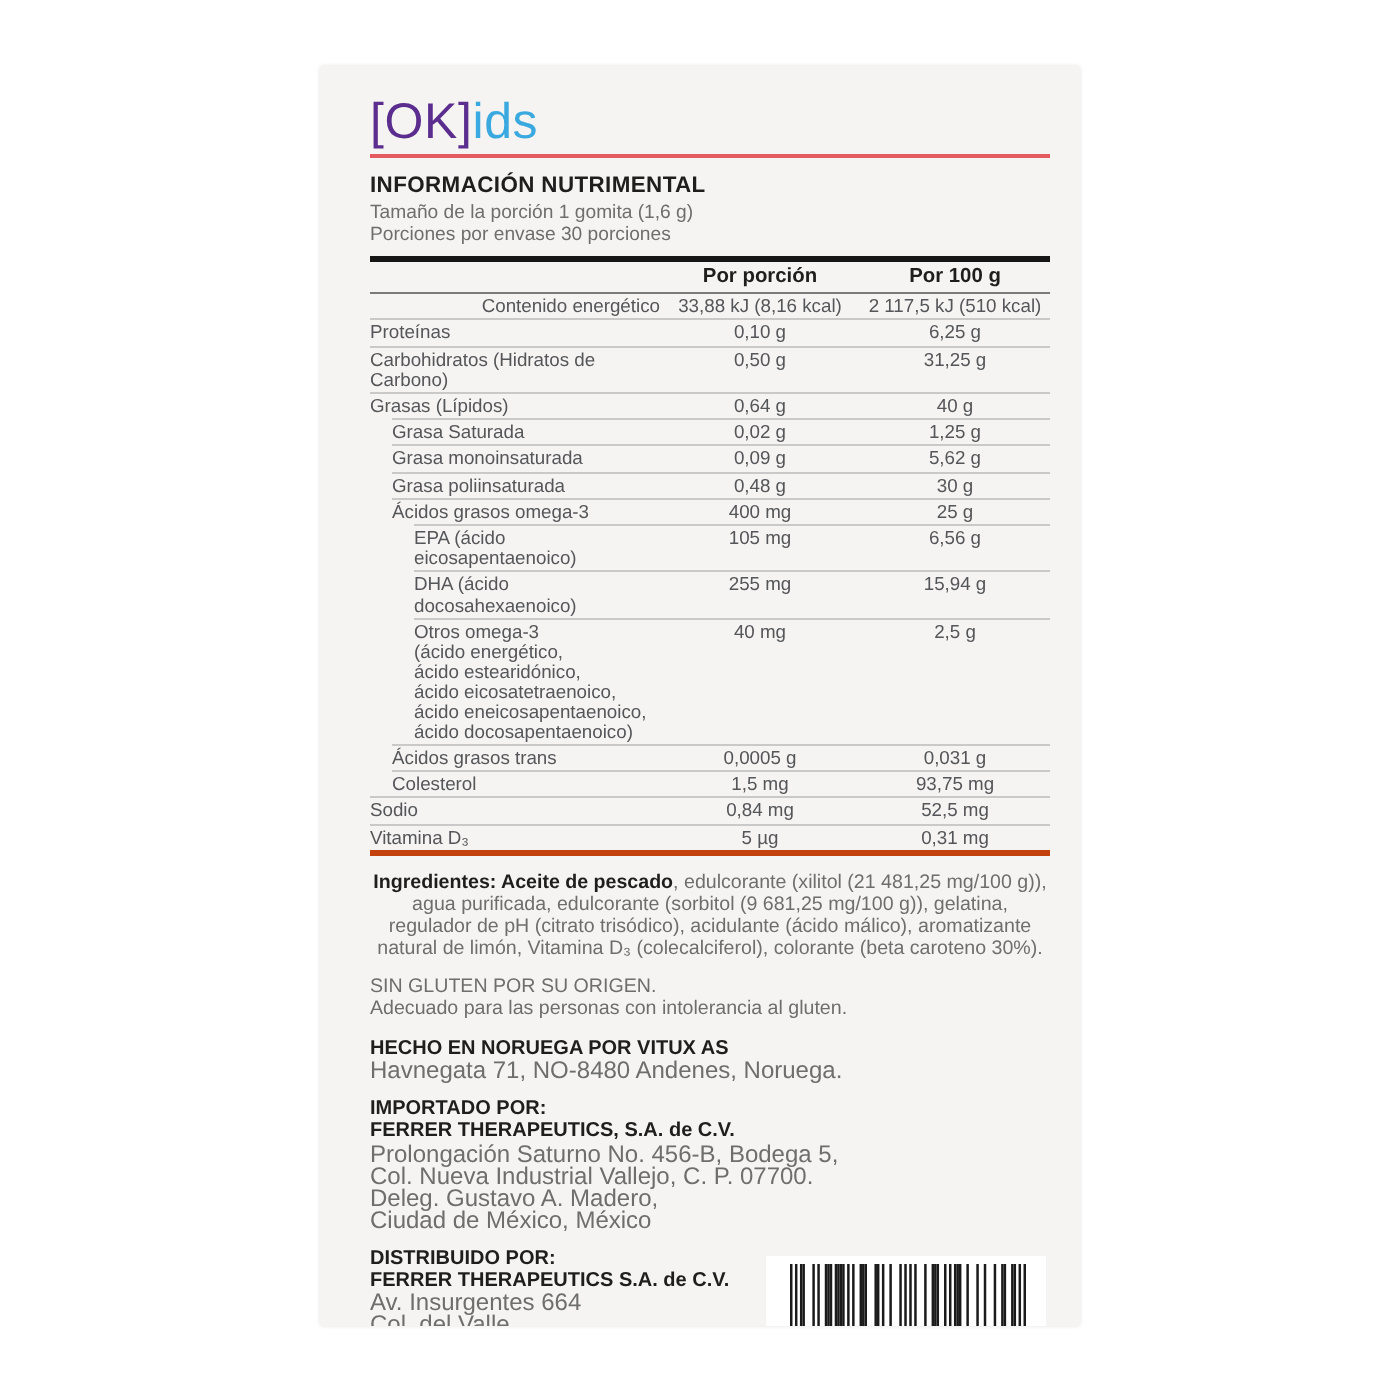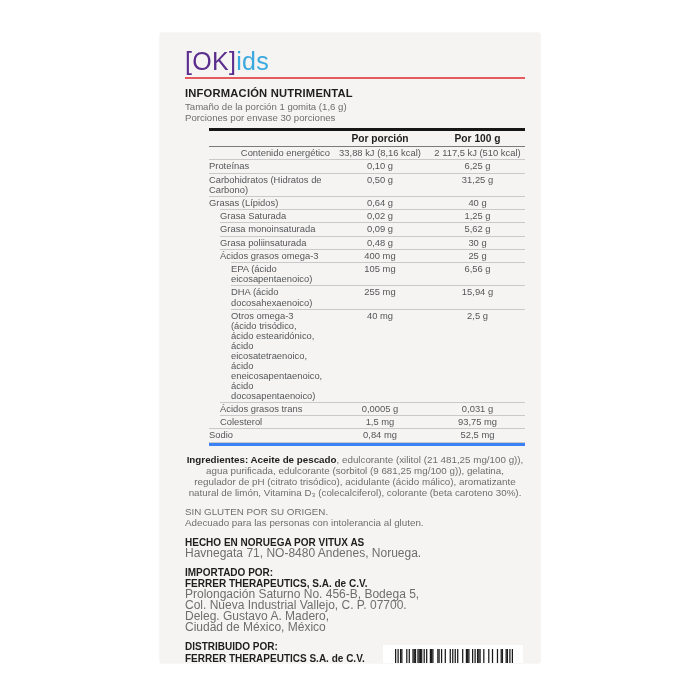--- a/index.html
+++ b/index.html
@@ -20,21 +20,21 @@
     overflow:hidden;
   }
   .logo { font-size:25px; line-height:27px; letter-spacing:0.3px; }
   .logo .bracket { font-weight:500; }
   .logo .suffix  { font-weight:400; }
   .divider { height:2px; margin-top:2px; }
 
   .nut-title { margin-top:8px; font-weight:bold; font-size:11.2px; color:#1e1e1e; letter-spacing:0.2px; }
   .serving   { margin-top:3px; font-size:9.6px; color:#6e6e6e; line-height:10.8px; }
 
-  .ntable { margin-top:4px; border-top:3px solid #161616; border-bottom:3px solid #3b82f6;margin-left:24px; }
+  .ntable { margin-top:4px; border-top:3px solid #161616; border-bottom:3px solid #c2410c; }
   .thead { display:flex; align-items:center; padding:2.5px 0 2px 0; font-weight:bold;
            font-size:10.2px; color:#1e1e1e; }
   .thead .spacer { flex:1; }
   .hsep { height:1px; background:#7a7a7a; }
   .col1 { width:100px; text-align:center; }
   .col2 { width:95px;  text-align:center; }
 
   .tbody .trow { display:flex; align-items:flex-start; font-size:9.4px; color:#55565a;
                  padding:1px 0; line-height:10.2px; }
   .tbody .lbl { flex:1; }
@@ -158,21 +158,21 @@
           <div class="lbl" style="padding-left: 22px;">
             <div>DHA (ácido docosahexaenoico)</div>
           </div>
           <div class="col1">255 mg</div>
           <div class="col2">15,94 g</div>
         </div>
         <div class="sep" style="margin-left: 22px;"></div>
         <div class="trow">
           <div class="lbl" style="padding-left: 22px;">
             <div>Otros omega-3</div>
-            <div class="subline">(ácido trisódico,</div>
+            <div class="subline">(ácido energético,</div>
             <div class="subline">ácido estearidónico,</div>
             <div class="subline">ácido eicosatetraenoico,</div>
             <div class="subline">ácido eneicosapentaenoico,</div>
             <div class="subline">ácido docosapentaenoico)</div>
           </div>
           <div class="col1">40 mg</div>
           <div class="col2">2,5 g</div>
         </div>
         <div class="sep" style="margin-left: 11px;"></div>
         <div class="trow">
@@ -192,20 +192,27 @@
         </div>
         <div class="sep" style="margin-left: 0px;"></div>
         <div class="trow">
           <div class="lbl" style="padding-left: 0px;">
             <div>Sodio</div>
           </div>
           <div class="col1">0,84 mg</div>
           <div class="col2">52,5 mg</div>
         </div>
         <div class="sep" style="margin-left: 0px;"></div>
+        <div class="trow">
+          <div class="lbl" style="padding-left: 0px;">
+            <div>Vitamina D₃</div>
+          </div>
+          <div class="col1">5 µg</div>
+          <div class="col2">0,31 mg</div>
+        </div>
       </div>
   </div>
 
   <div class="ingredients">
     <span class="lead">Ingredientes: Aceite de pescado</span><span>, edulcorante (xilitol (21 481,25 mg/100 g)), agua purificada, edulcorante (sorbitol (9 681,25 mg/100 g)), gelatina, regulador de pH (citrato trisódico), acidulante (ácido málico), aromatizante natural de limón, Vitamina D₃ (colecalciferol), colorante (beta caroteno 30%).</span>
   </div>
 
   <div class="gluten">
     <div>SIN GLUTEN POR SU ORIGEN.</div>
     <div>Adecuado para las personas con intolerancia al gluten.</div>

